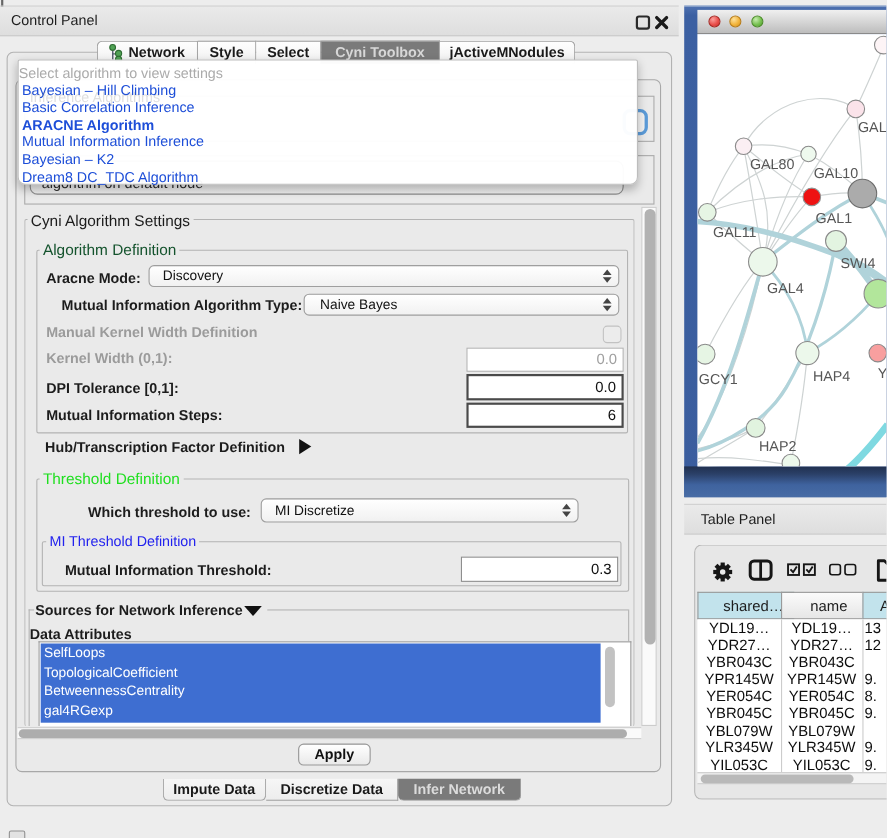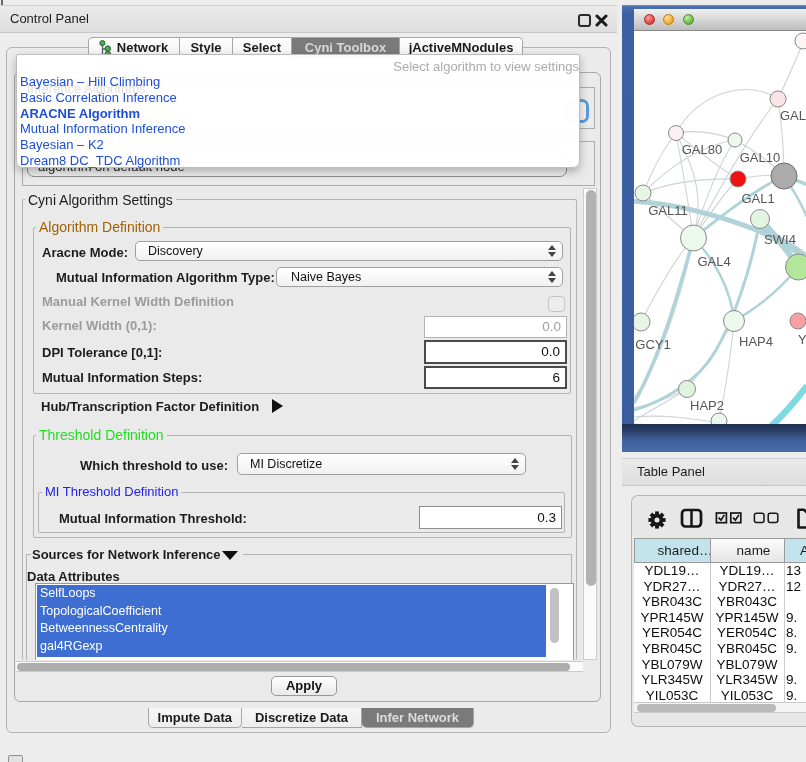--- a/index.html
+++ b/index.html
@@ -58,21 +58,21 @@
 
 <div class="abs" style="left:583px;top:188px;width:14px;height:472px;background:#fafafa;border:1px solid #cccccc;"></div>
 <div class="abs" style="left:585.5px;top:190px;width:10px;height:396px;background:#b2b2b2;border-radius:5px;"></div>
 <div class="abs" style="left:16px;top:661px;width:567px;height:11px;background:#fafafa;border-top:1px solid #ccc;border-bottom:1px solid #ccc;"></div>
 <div class="abs" style="left:17px;top:662.5px;width:553px;height:8px;background:#adadad;border-radius:4px;"></div>
 
 <div class="group" style="left:22px;top:199px;width:555px;height:461px;border-bottom:none;"></div>
 <div class="gtitle" style="left:25px;top:192px;color:#1c1c1c;">Cyni Algorithm Settings</div>
 
 <div class="group" style="left:33px;top:227px;width:538px;height:167px;"></div>
-<div class="gtitle" style="left:36px;top:219px;color:#a16207;">Algorithm Definition</div>
+<div class="gtitle" style="left:36px;top:219px;color:#14532d;">Algorithm Definition</div>
 
 <div class="lbl abs" style="left:42px;top:245px;">Aracne Mode:</div>
 <div class="combo" style="left:135px;top:241px;width:428px;height:20px;">
     <span class="txt">Discovery</span>
     <span class="arr"></span>
   </div>
 <div class="lbl abs" style="left:56px;top:270px;">Mutual Information Algorithm Type:</div>
 <div class="combo" style="left:276px;top:267px;width:287px;height:20px;">
     <span class="txt" style="left:14px;">Naive Bayes</span>
     <span class="arr"></span>
@@ -115,21 +115,21 @@
 <div class="abs" style="left:37px;top:585px;width:509px;height:71.5px;background:#3e6ed1;color:#fff;font-size:12.5px;line-height:17.7px;padding-left:3px;overflow:hidden;">SelfLoops<br>TopologicalCoefficient<br>BetweennessCentrality<br>gal4RGexp</div>
 <div class="abs" style="left:550px;top:588px;width:9px;height:55px;background:#c2c2c2;border-radius:4.5px;"></div>
 
 <div class="abs" style="left:271px;top:676px;width:66px;height:20px;background:linear-gradient(#ffffff,#e9e9e9);border:1px solid #989898;border-radius:5px;text-align:center;line-height:18px;font-size:13px;font-weight:bold;color:#111;">Apply</div>
 
 <div class="btab" style="left:147.5px;width:94.5px;border-radius:0 0 5px 5px;">Impute Data</div>
 <div class="btab" style="left:242px;width:120px;border-left:none;">Discretize Data</div>
 <div class="btab" style="left:362px;width:112px;border-left:none;border-radius:0 0 5px 5px;background:#7a7a7a;color:#dcdcdc;">Infer Network</div>
 
 <div class="abs" style="left:16px;top:54px;width:564px;height:114px;background:rgba(255,255,255,0.97);border:1px solid #bdbdbd;border-radius:2px 2px 7px 7px;box-shadow:0 4px 9px rgba(0,0,0,0.26);">
-  <div style="font-size:13px;color:#ababab;text-align:right;margin-top:4px;height:15px;">Select algorithm to view settings</div>
+  <div style="font-size:13px;color:#ababab;text-align:left;margin-top:4px;height:15px;">Select algorithm to view settings</div>
   <div style="font-size:13px;color:#1d4ed8;margin-left:3px;line-height:15.8px;margin-top:0;">Bayesian – Hill Climbing<br>Basic Correlation Inference<br><b>ARACNE Algorithm</b><br>Mutual Information Inference<br>Bayesian – K2<br>Dream8 DC_TDC Algorithm</div>
 </div>
 
 <div class="abs" style="left:27px;top:81px;font-size:13px;color:rgba(110,110,110,0.22);">Inference Algorithms</div>
 
 <div class="abs" style="left:8px;top:755px;width:15px;height:10px;background:#e2e2e2;border:1px solid #909090;border-radius:2px;"></div>
 
 <div class="abs" style="left:622px;top:5px;width:184px;height:447px;background:linear-gradient(180deg,#4d70b0 0,#3c60a2 8px,#3a5d9e 100%);border-top:1px solid #6d8cc0;"></div>
 <div class="abs" style="left:622px;top:424px;width:184px;height:28px;background:linear-gradient(180deg,#20304f 0,#2b4068 25%,#3f639f 60%,#486ca5 100%);"></div>
 <div class="abs" style="left:634px;top:9px;width:172px;height:22px;background:linear-gradient(#f0f0f0,#bdbdbd);border-bottom:1px solid #8a8a8a;">

